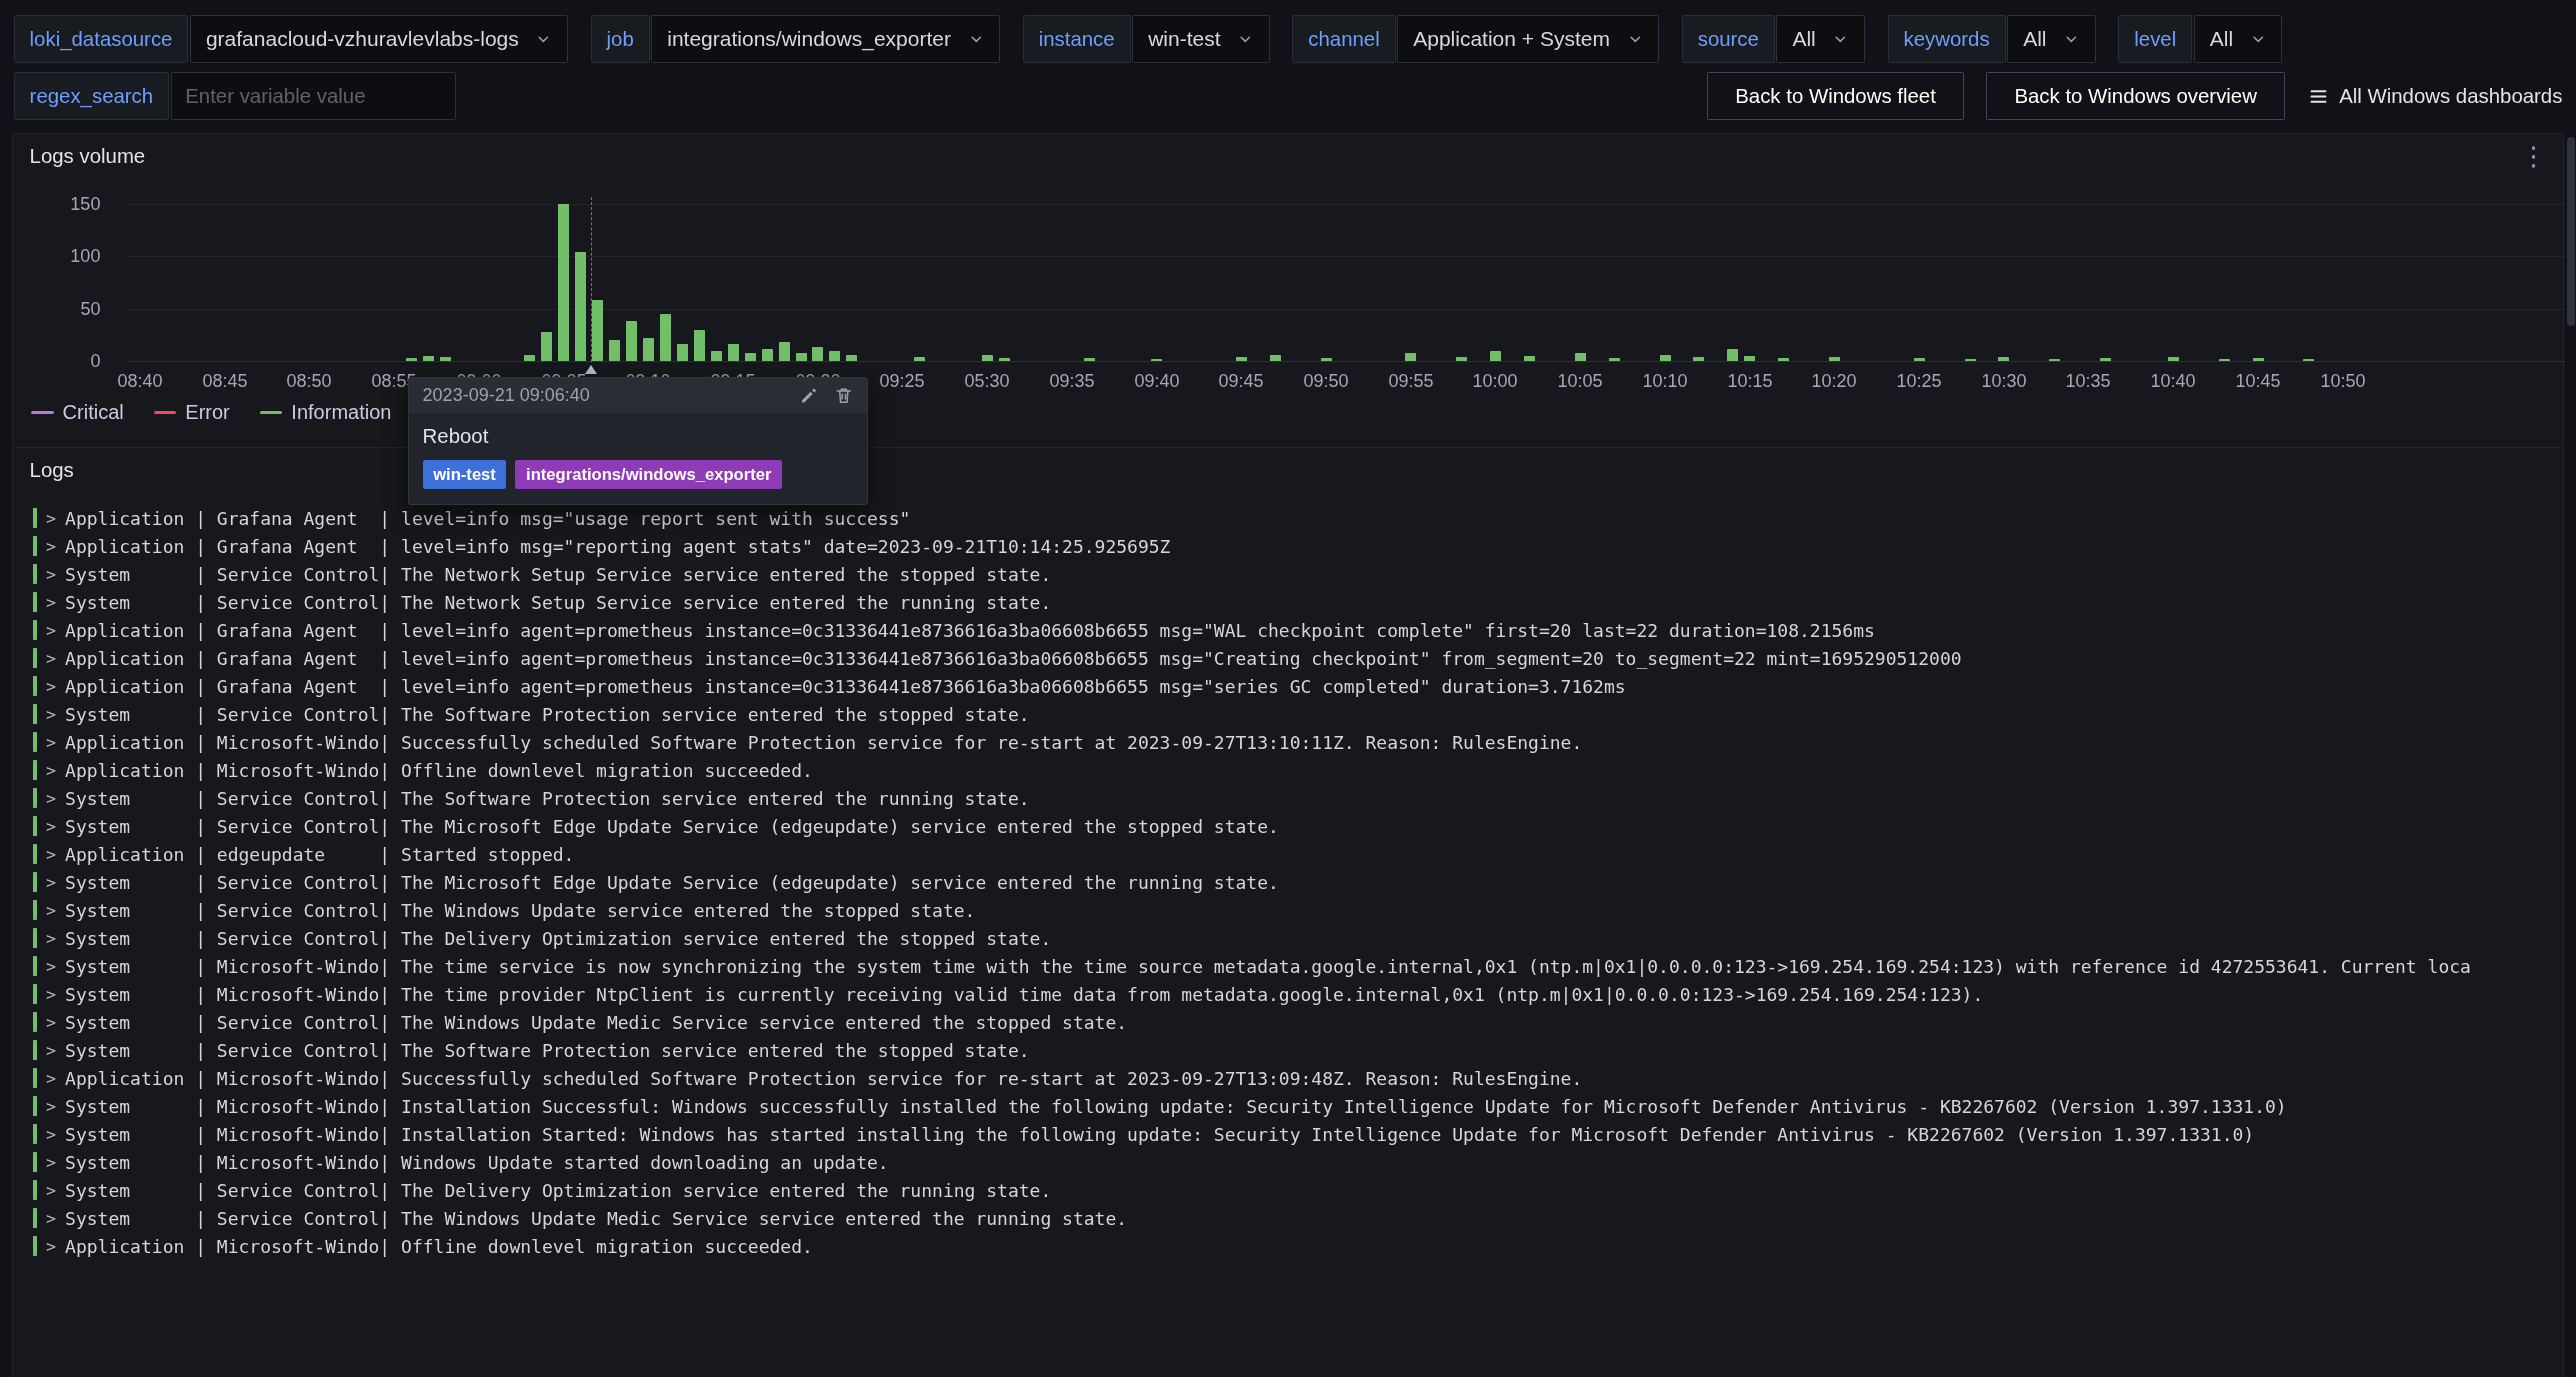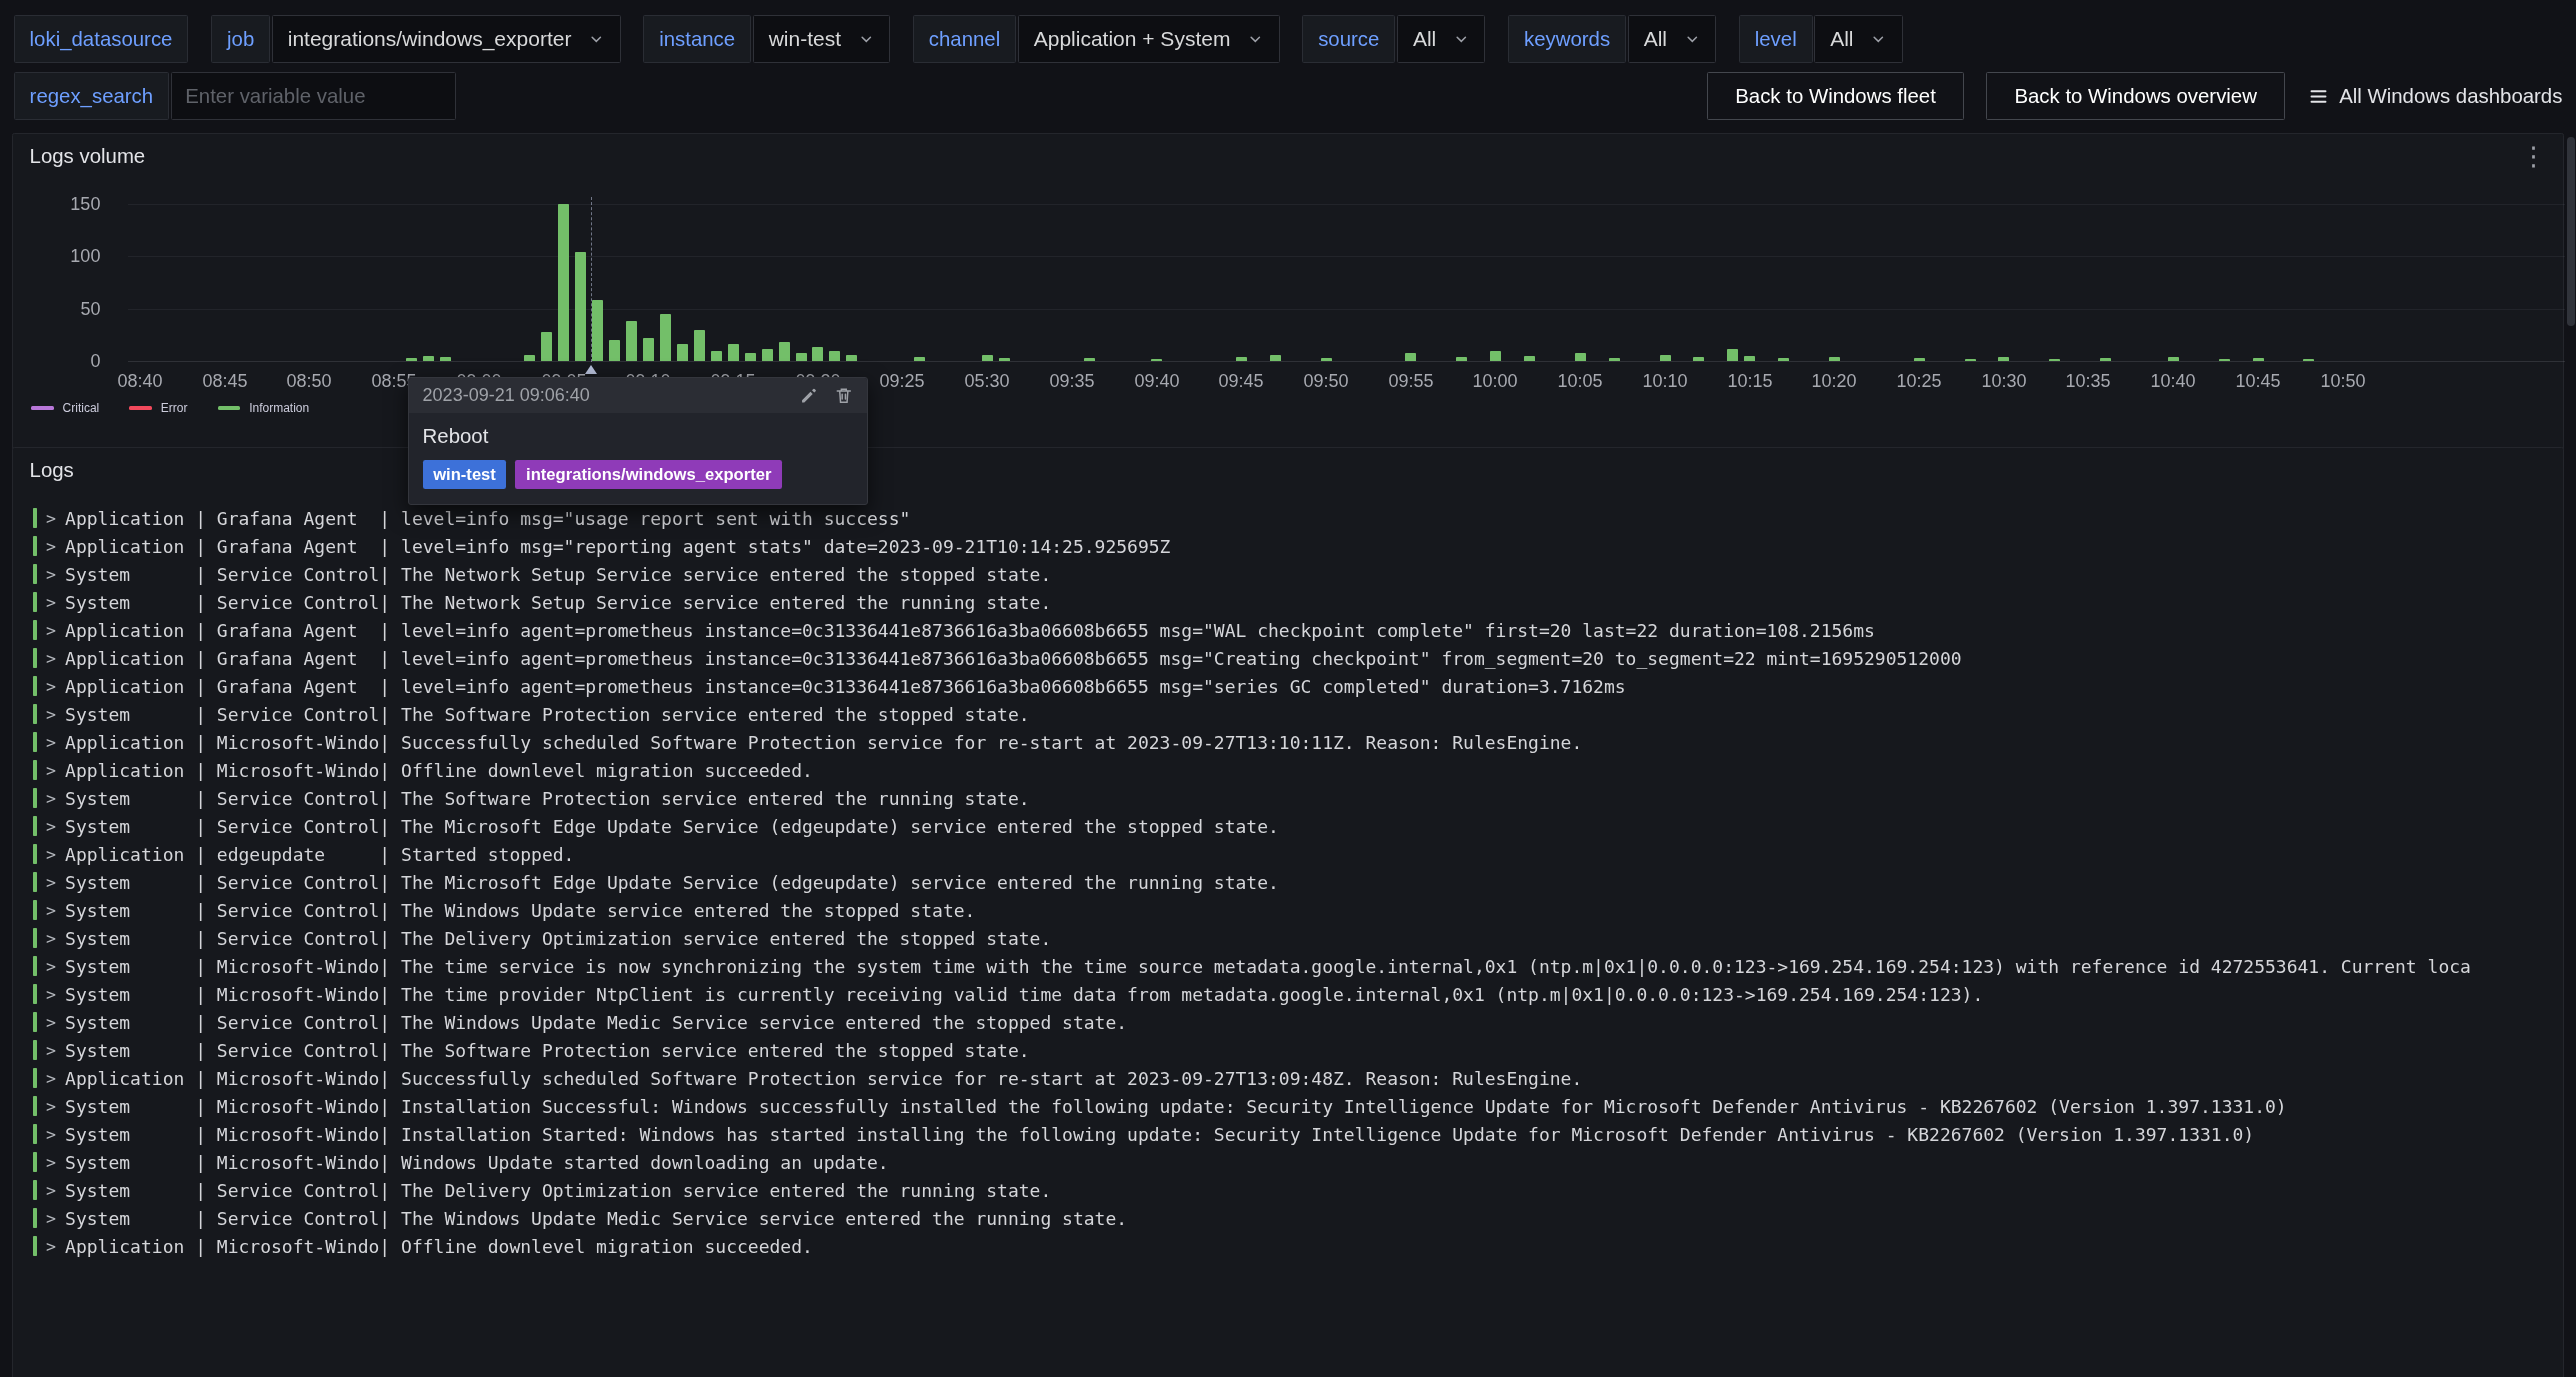--- a/index.html
+++ b/index.html
@@ -59,21 +59,21 @@
   .gridline { position:absolute; left:0; right:0; height:0.8px; background:rgba(204,204,220,0.07); }
   .baseline { position:absolute; left:0; right:0; bottom:0; height:0.8px; background:rgba(204,204,220,0.14); }
   .bar { position:absolute; bottom:0.8px; width:11.3px; background:#73bf69; border-radius:0.8px 0.8px 0 0; }
   .annotation-line { position:absolute; top:0; height:165px; width:0; border-left:1.5px dashed rgba(187,196,222,0.55); }
   .annotation-marker { position:absolute; top:168px; width:0; height:0; border-left:6.8px solid transparent; border-right:6.8px solid transparent; border-bottom:9px solid #b6bfd9; cursor:pointer; }
   #x-axis { position:absolute; left:115px; top:234px; width:2437px; height:26px; }
   .x-tick { position:absolute; top:3px; transform:translateX(-50%); font-size:18px; color:#a7a9b0; white-space:nowrap; }
   #legend { position:absolute; left:18px; top:267px; display:flex; gap:30px; align-items:center; }
   .legend-item { display:flex; gap:9px; align-items:center; cursor:pointer; }
   .legend-marker { width:22.6px; height:3.8px; border-radius:1.5px; }
-  .legend-label { font-size:12px; color:#ccccdc; }
+  .legend-label { font-size:20px; color:#ccccdc; }
   
   #log-rows { position:absolute; left:0; right:0; top:56px; }
   .log-row { height:28px; display:flex; align-items:center; padding-left:19.6px; overflow:hidden; }
   .level-bar { width:4.5px; height:20.4px; background:#73bf69; border-radius:0.8px; margin-right:9px; flex:none; }
   .chev { color:#b4b7bd; font-family:"DejaVu Sans Mono", monospace; font-size:16.6px; margin-right:9px; flex:none; cursor:pointer; }
   .log-text { font-family:"DejaVu Sans Mono","Liberation Mono", monospace; font-size:18px; white-space:pre; color:#d5d6da; }
   
   .annotation-tooltip {
     position:absolute; left:408px; top:377px; width:460px; z-index:10;
     background:#22242b; border:0.8px solid #34363d; border-radius:3px;
@@ -94,20 +94,28 @@
 </style>
 </head>
 <body>
 
 <div>
 
   <div class="toolbar">
     <div class="var-row" id="var-row">
   <div class="var-group">
     <span class="var-label">loki_datasource</span>
+    <div class="var-select">
+      <span class="var-value">grafanacloud-vzhuravlevlabs-logs</span>
+      <span class="caret">
+        <svg width="16.6" height="16.6" viewBox="0 0 24 24">
+                <path d="M6 9l6 6 6-6" stroke="currentColor" stroke-width="2.2" fill="none" stroke-linecap="round"></path>
+              </svg>
+      </span>
+    </div>
   </div>
 
   <div class="var-group">
     <span class="var-label">job</span>
     <div class="var-select">
       <span class="var-value">integrations/windows_exporter</span>
       <span class="caret">
         <svg width="16.6" height="16.6" viewBox="0 0 24 24">
                 <path d="M6 9l6 6 6-6" stroke="currentColor" stroke-width="2.2" fill="none" stroke-linecap="round"></path>
               </svg>

